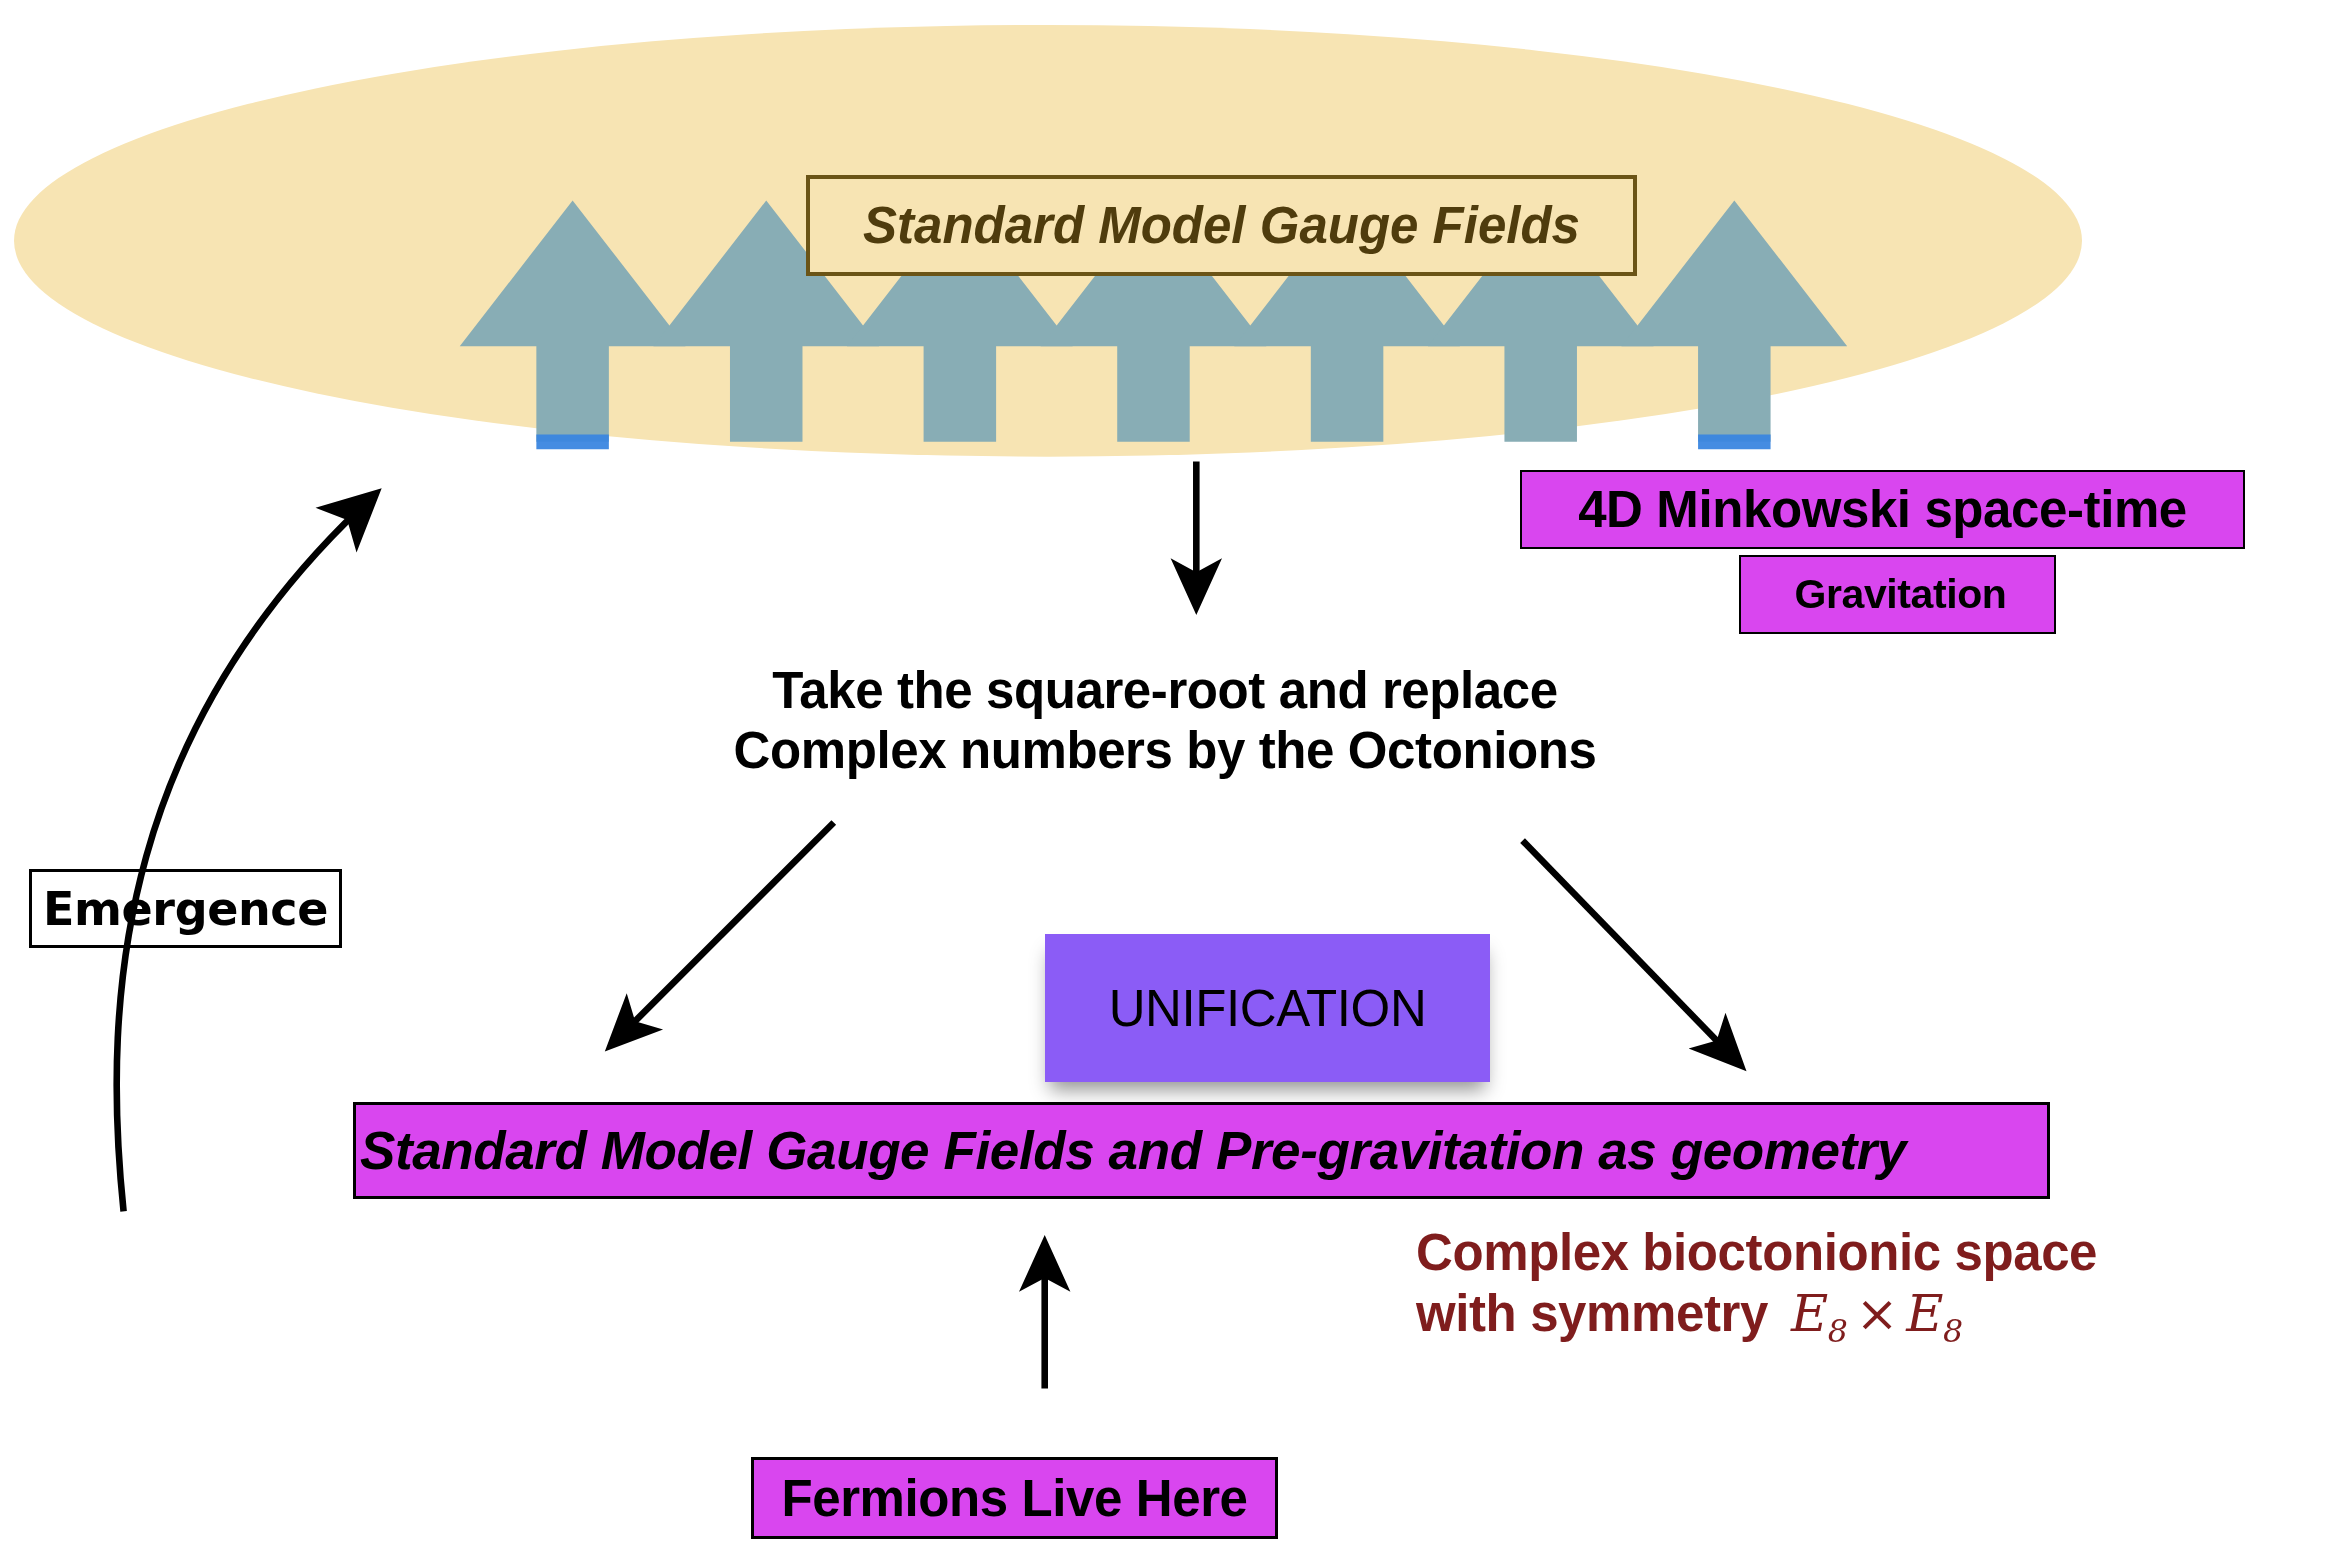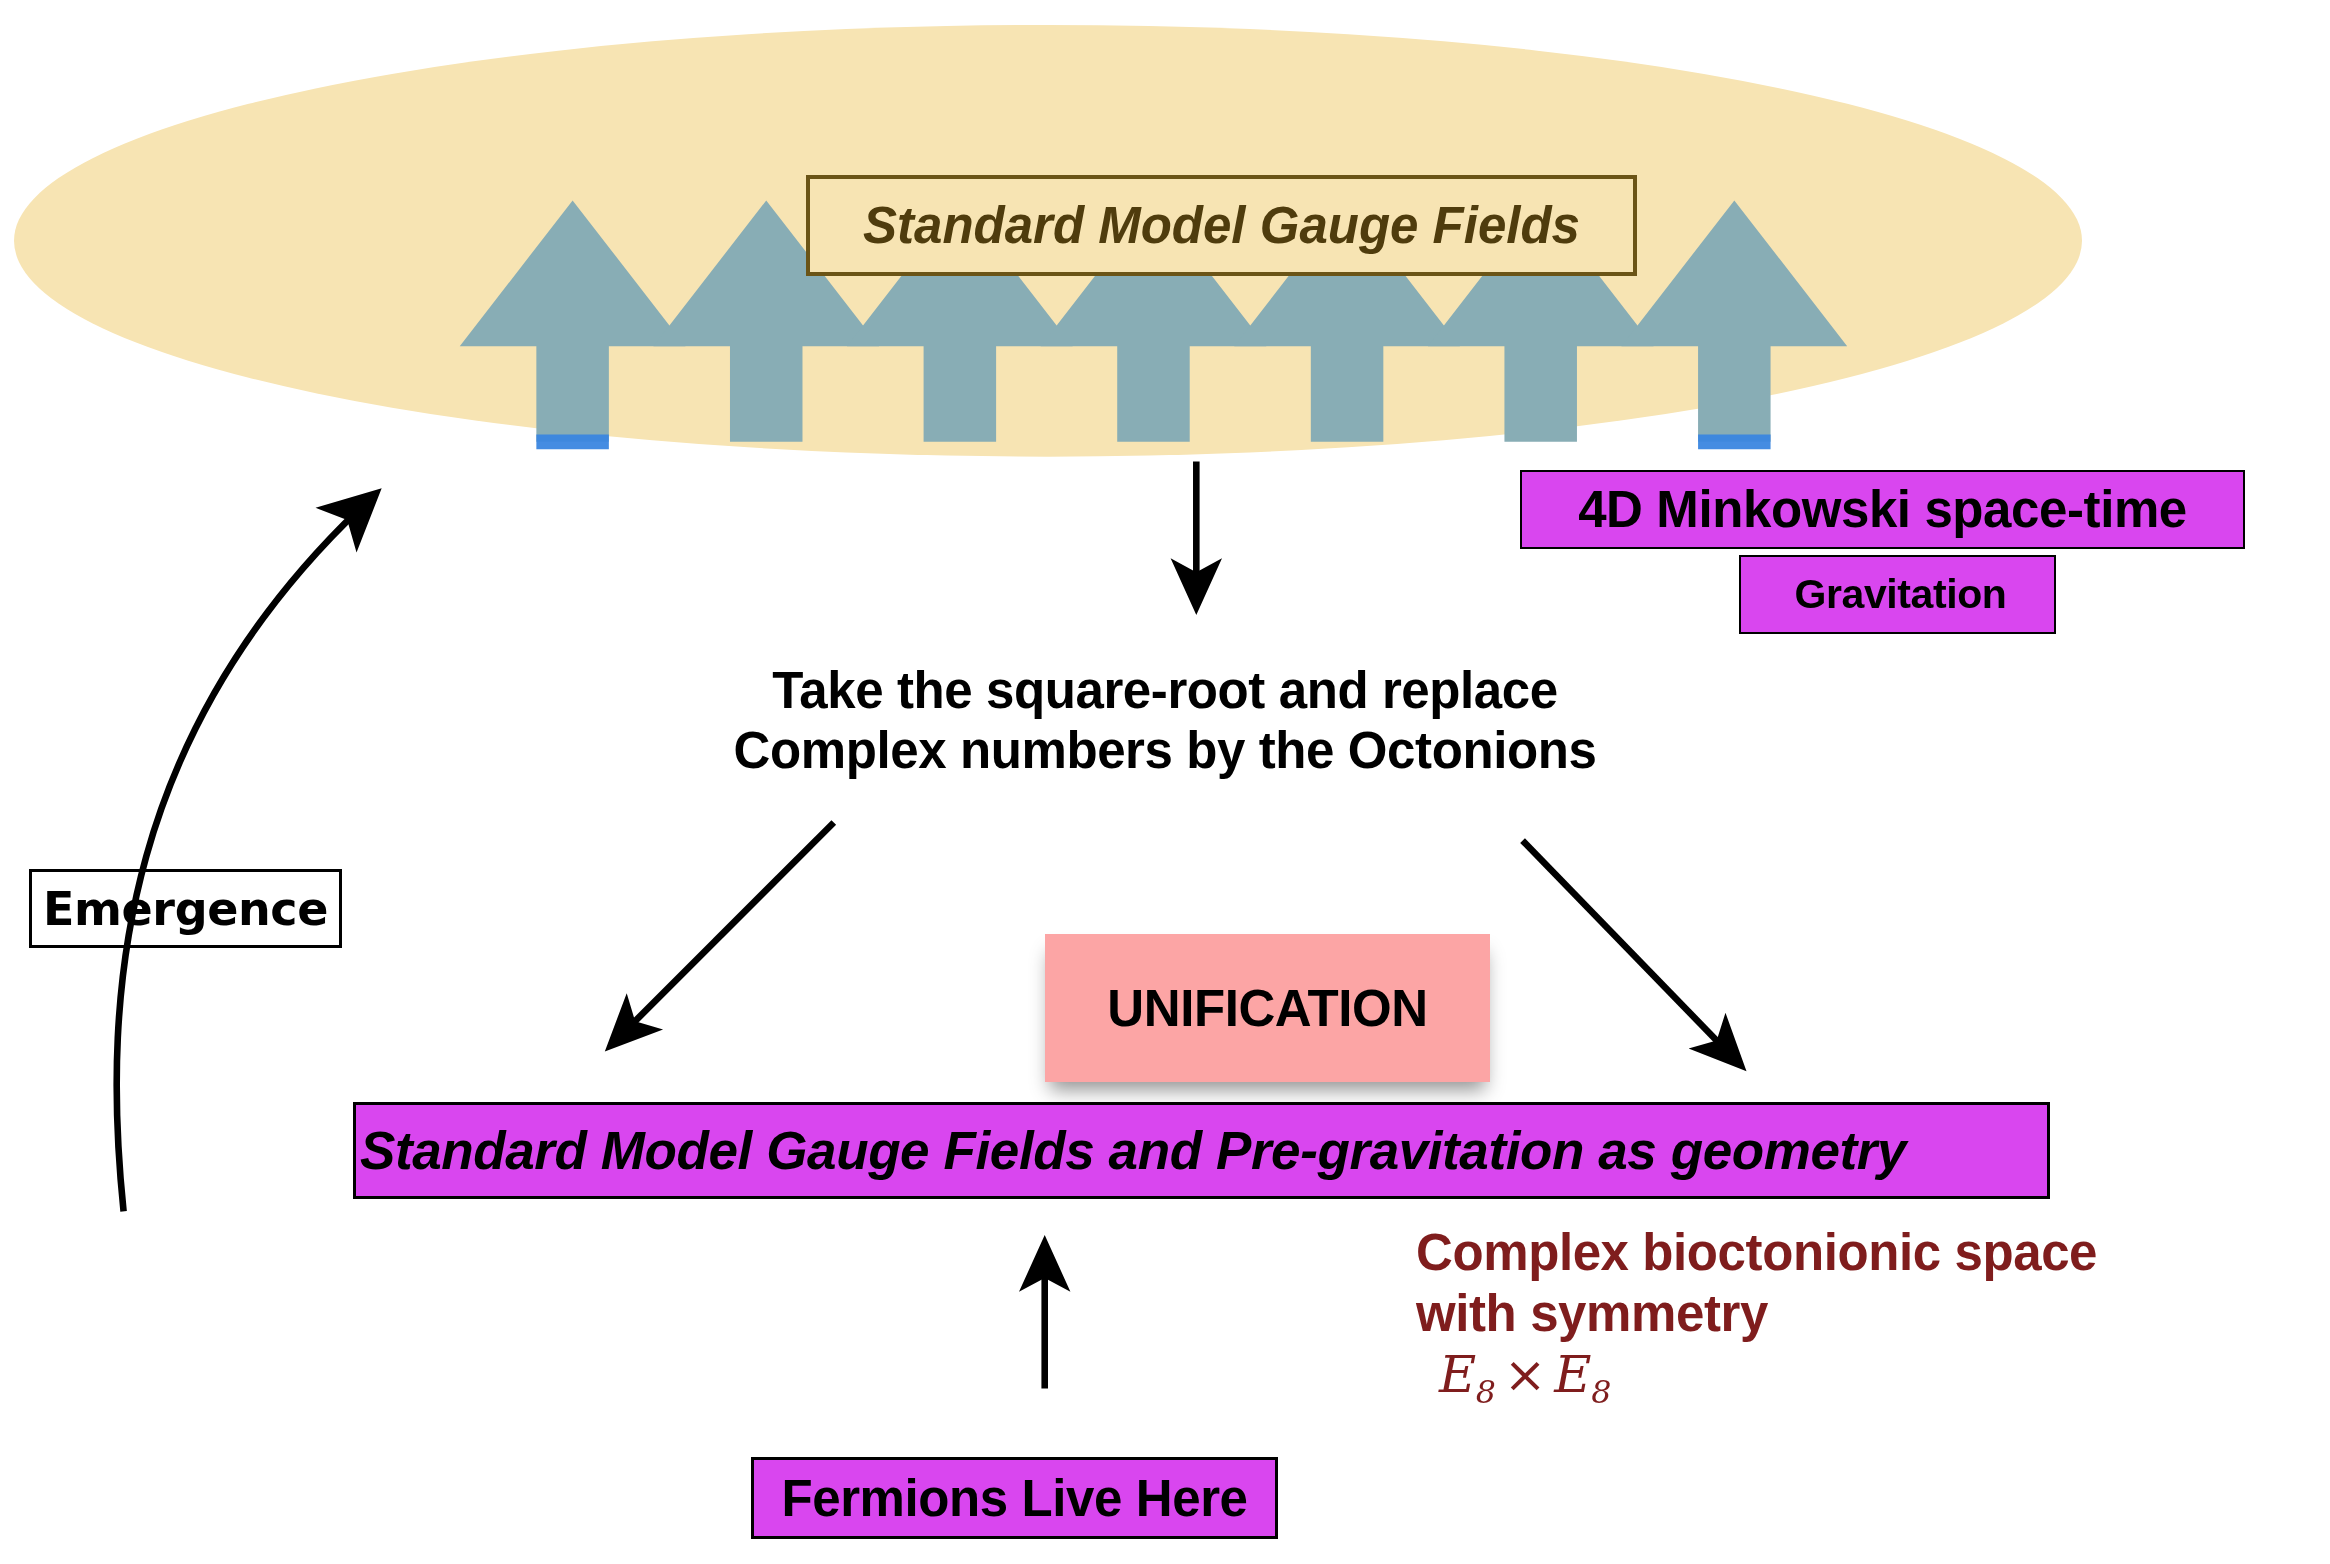--- a/index.html
+++ b/index.html
@@ -70,23 +70,23 @@
     left:29px;top:869px;width:313px;height:79px;
     font-family:"DejaVu Sans", sans-serif;
     font-weight:bold;font-size:46px;
     border-width:3.3px;
     background:transparent;
   }
 
   
   #unification-box{
     left:1045px;top:934px;width:445px;height:148px;
-    background:#fca5a5;
+    background:#8b5cf6;
     border:none;
-    font-size:51px;font-weight:bold;color:#000;
+    font-size:51px;font-weight:normal;color:#000;
     display:flex;align-items:center;justify-content:center;
     box-shadow:0 13px 18px -5px rgba(0,0,0,0.42);
   }
 
   
   #geometry-box{
     left:353px;top:1102px;width:1697px;height:97px;
     font-style:italic;font-weight:bold;font-size:53px;
     border-width:3.3px;
     justify-content:flex-start;padding-left:4px;
@@ -205,21 +205,21 @@
   <div id="unification-box" class="boxlabel">
     <span>UNIFICATION</span>
   </div>
 
   <div id="geometry-box" class="boxlabel">
     <span>Standard Model Gauge Fields and Pre-gravitation as geometry</span>
   </div>
 
   <div id="bioct-text" class="plainlabel">
     <div>Complex bioctonionic space</div>
-    <div style="display:flex;align-items:baseline;flex-direction:column;">
+    <div style="display:flex;align-items:baseline;">
       <span>with symmetry</span>
       <span class="mathpart">
         <span>E</span><sub>8</sub><span class="times">×</span><span>E</span><sub>8</sub>
       </span>
     </div>
   </div>
 
   <div id="fermions-box" class="boxlabel">
     <span>Fermions Live Here</span>
   </div>

